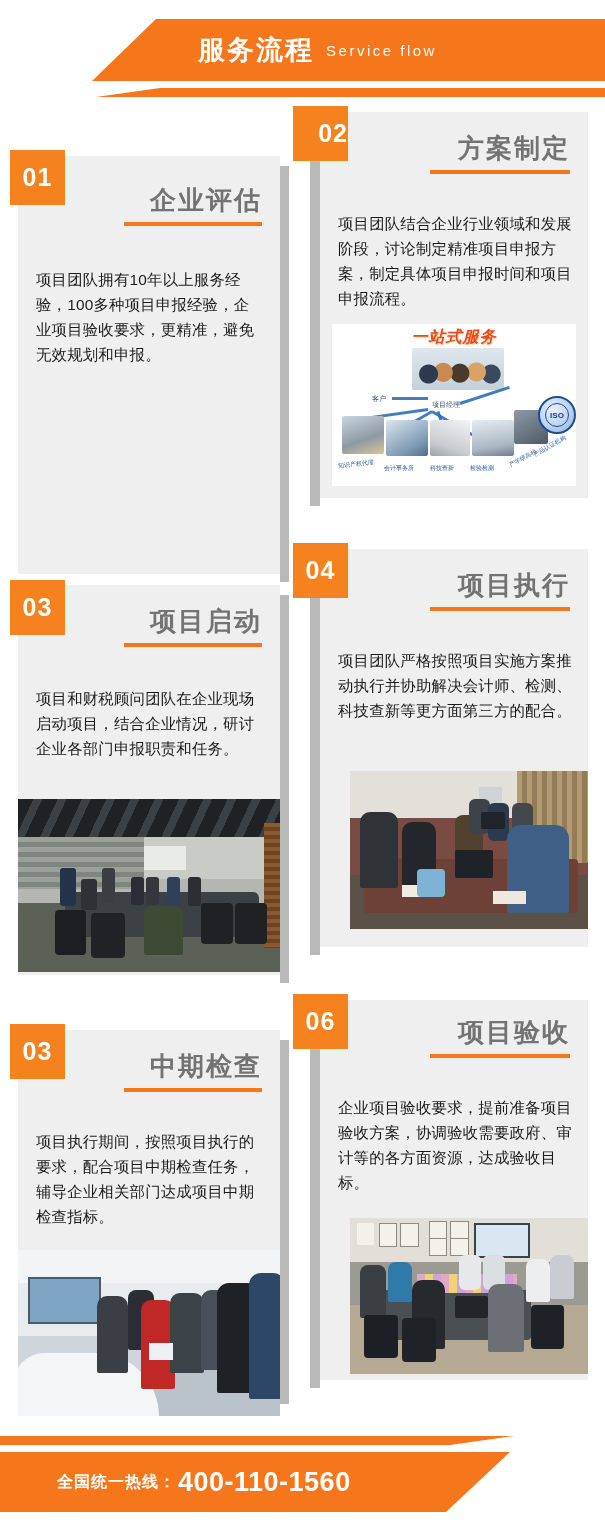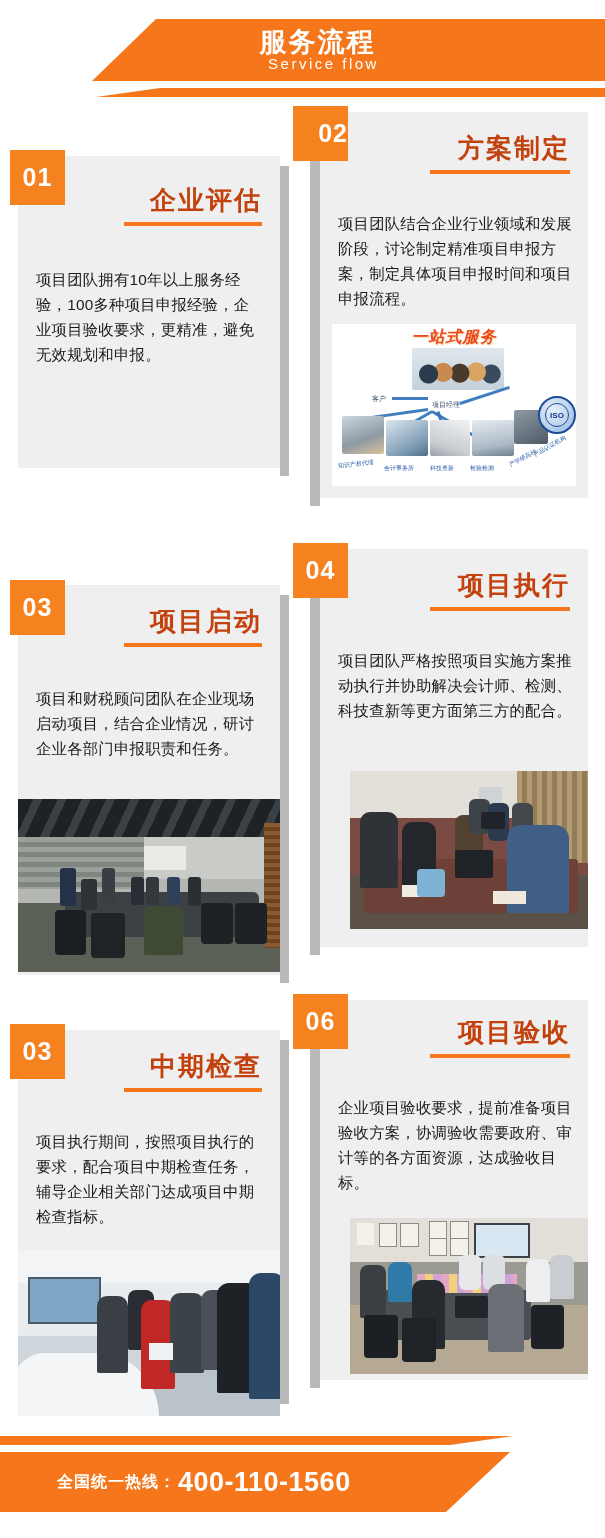--- a/index.html
+++ b/index.html
@@ -37,21 +37,20 @@
   }
   .header-title-wrap {
     position: absolute;
     left: 0; top: 19px;
     width: 605px; height: 62px;
     display: flex;
     align-items: center;
     justify-content: center;
     padding-left: 30px;
     box-sizing: border-box;
-    flex-direction: column;
   }
   .header-cn {
     color: #ffffff;
     font-size: 27px;
     font-weight: bold;
     letter-spacing: 2px;
     line-height: 1;
   }
   .header-en {
     color: #ffffff;
@@ -86,21 +85,21 @@
     color: #ffffff;
     font-size: 25px;
     font-weight: bold;
     display: flex;
     align-items: center;
     justify-content: center;
     z-index: 5;
     letter-spacing: 1px;
   }
   .card-title {
-    color: #c2410c;
+    color: #737373;
     font-size: 26px;
     font-weight: bold;
     letter-spacing: 2px;
     line-height: 1.1;
   }
   .card-title-underline {
     height: 4px;
     background: #F5761B;
     margin-top: 7px;
   }
@@ -245,21 +244,21 @@
 
 <div class="header">
   <div class="header-band"></div>
   <div class="header-rule"></div>
   <div class="header-title-wrap">
     <span class="header-cn">服务流程</span>
     <span class="header-en">Service flow</span>
   </div>
 </div>
 
-<div class="card" style="left:18px; top:156px; width:262px; height:312px;">
+<div class="card" style="left:18px; top:156px; width:262px; height:418px;">
   <div class="card-shadow-right"></div>
   <div style="position:absolute; left:18px; top:30px; right:18px;">
     <div class="card-title" style="text-align:right;">企业评估</div>
     <div class="card-title-underline" style="margin-left:88px;"></div>
   </div>
   <div class="card-body" style="position:absolute; left:18px; top:112px; right:16px;">项目团队拥有10年以上服务经验，100多种项目申报经验，企业项目验收要求，更精准，避免无效规划和申报。</div>
 
 </div>
 <div class="badge" style="left:10px; top:150px;">
   <span>01</span>

